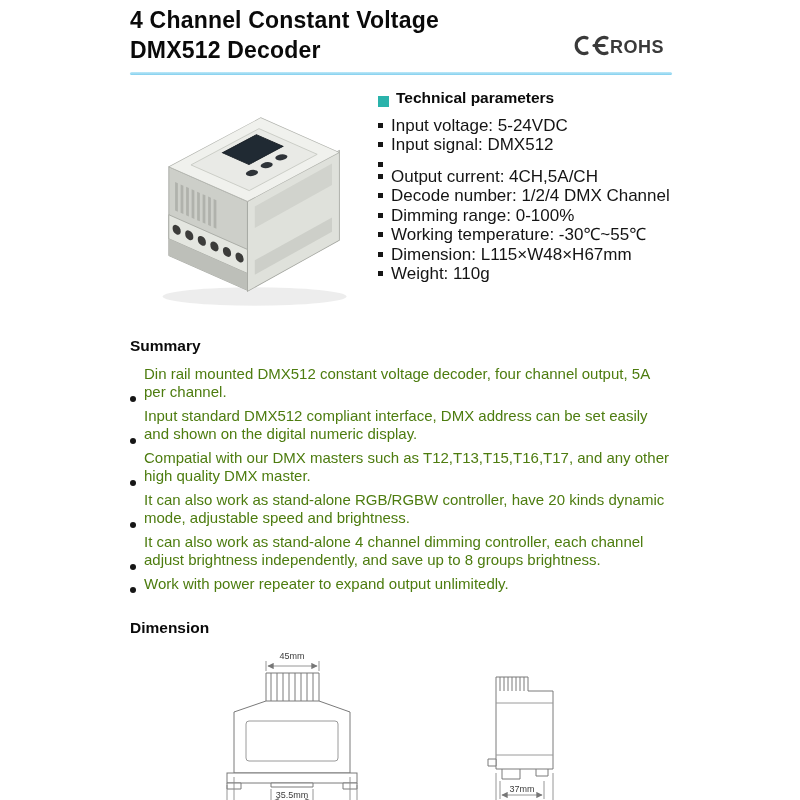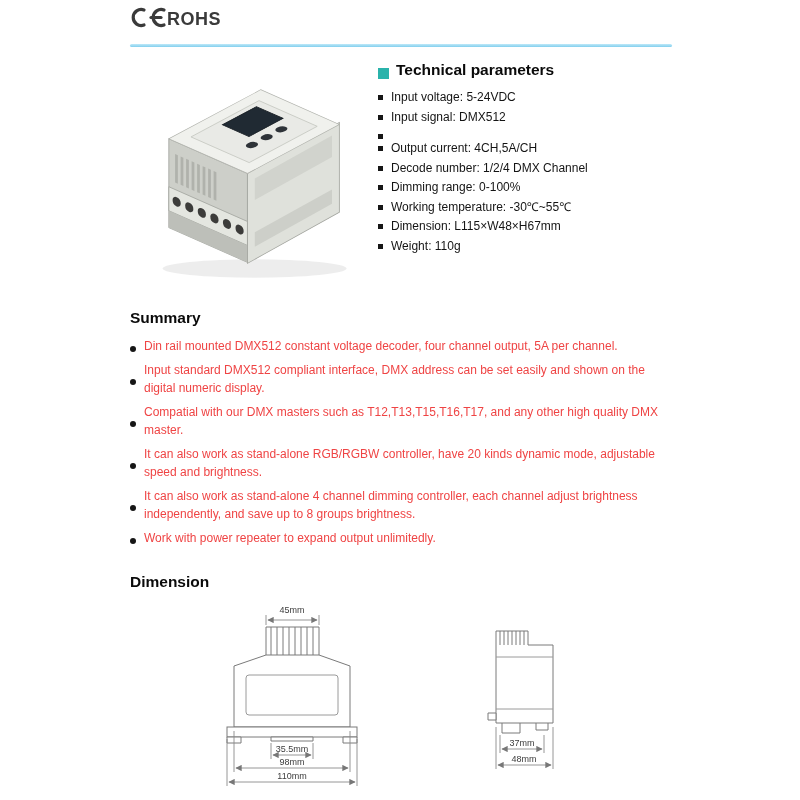--- a/index.html
+++ b/index.html
@@ -20,44 +20,48 @@
 
   
   .top-section { display:flex; margin-top:12px; }
   .product-image { width:240px; height:230px; flex:none; }
   .tech { flex:1; padding-left:8px; padding-top:2px; }
   .sec-heading { font-size:15.5px; font-weight:bold; color:#0a0a0a; }
   .heading-row { display:flex; align-items:flex-end; gap:7px; margin-bottom:9px; }
   .teal-square { width:11px; height:11px; background:#2ab3ab; flex:none; }
 
   ul { list-style:none; }
-  .tech-list li { display:flex; align-items:flex-start; gap:8px; font-size:12px; line-height:19.5px; color:#141414; }
+  .tech-list li { display:flex; align-items:flex-start; gap:8px; font-size:17px; line-height:19.5px; color:#141414; }
   .sq-bullet { width:5px; height:5px; background:#161616; margin-top:7px; flex:none; }
 
   
   .summary { margin-top:20px; }
   .summary .heading-row { margin-bottom:10px; }
-  .summary-list li { display:flex; align-items:center; gap:8px; font-size:12px; line-height:18.5px; color:#ef4444; margin-bottom:5px; }
+  .summary-list li { display:flex; align-items:flex-end; gap:8px; font-size:15px; line-height:18.5px; color:#4d7c0f; margin-bottom:5px; }
   .dot-bullet { width:6px; height:6px; border-radius:50%; background:#161616; margin-top:6px; flex:none; }
 
   
   .dimension { margin-top:26px; }
   .drawings { display:flex; margin-top:12px; padding-left:72px; gap:58px; }
   .drawing { flex:none; }
   svg text { font-family:"Liberation Sans", sans-serif; }
   .dim-text { font-size:9px; fill:#3c3c3c; }
 </style>
 </head>
 <body>
 
 <div class="page">
   <div class="content">
 
     <header>
       <div class="title-wrap">
+        <h1>
+          <span class="title-line">4 Channel Constant Voltage</span>
+          <span class="title-line">DMX512 Decoder</span>
+        </h1>
         <div class="certs">
           <span aria-label="CE">
             <svg width="37" height="23" viewBox="0 0 37 23" aria-hidden="true">
               <path d="M14 4 A8 8 0 1 0 14 19" fill="none" stroke="#3a3a3a" stroke-width="3.2" stroke-linecap="round"></path>
               <path d="M34 4 A8 8 0 1 0 34 19" fill="none" stroke="#3a3a3a" stroke-width="3.2" stroke-linecap="round"></path>
               <path d="M21 11.5 h10" fill="none" stroke="#3a3a3a" stroke-width="3.2" stroke-linecap="round"></path>
             </svg>
           </span>
           <span class="rohs">ROHS</span>
         </div>

